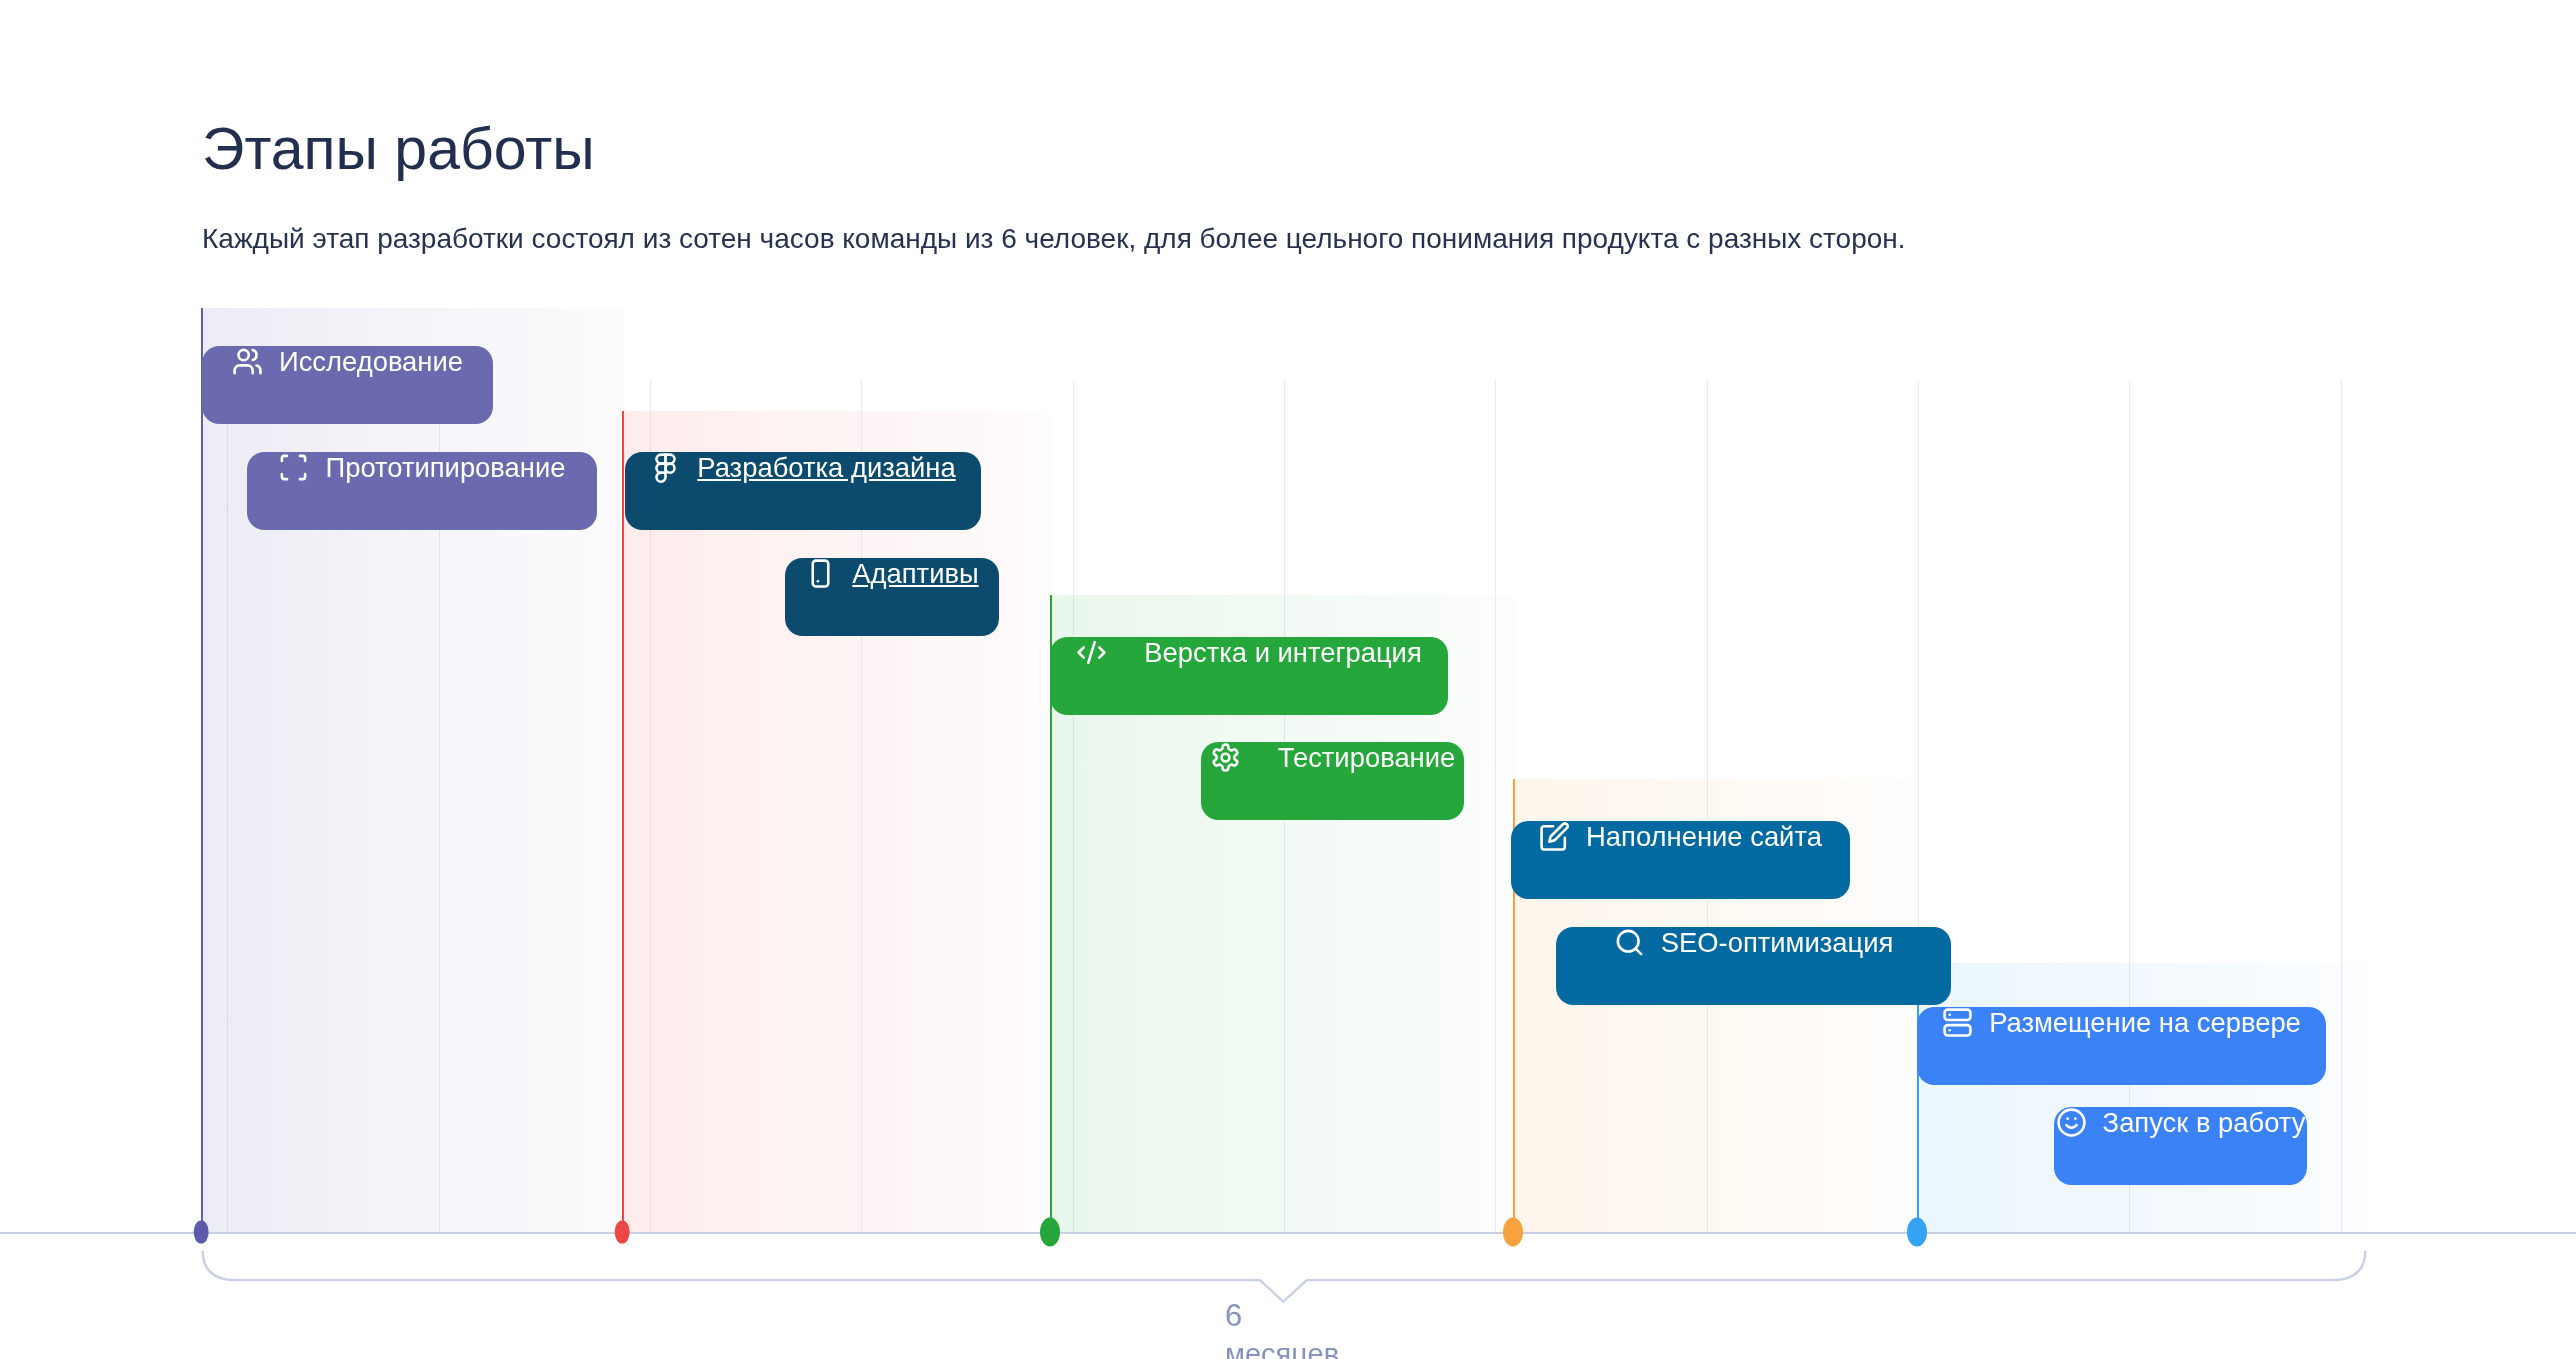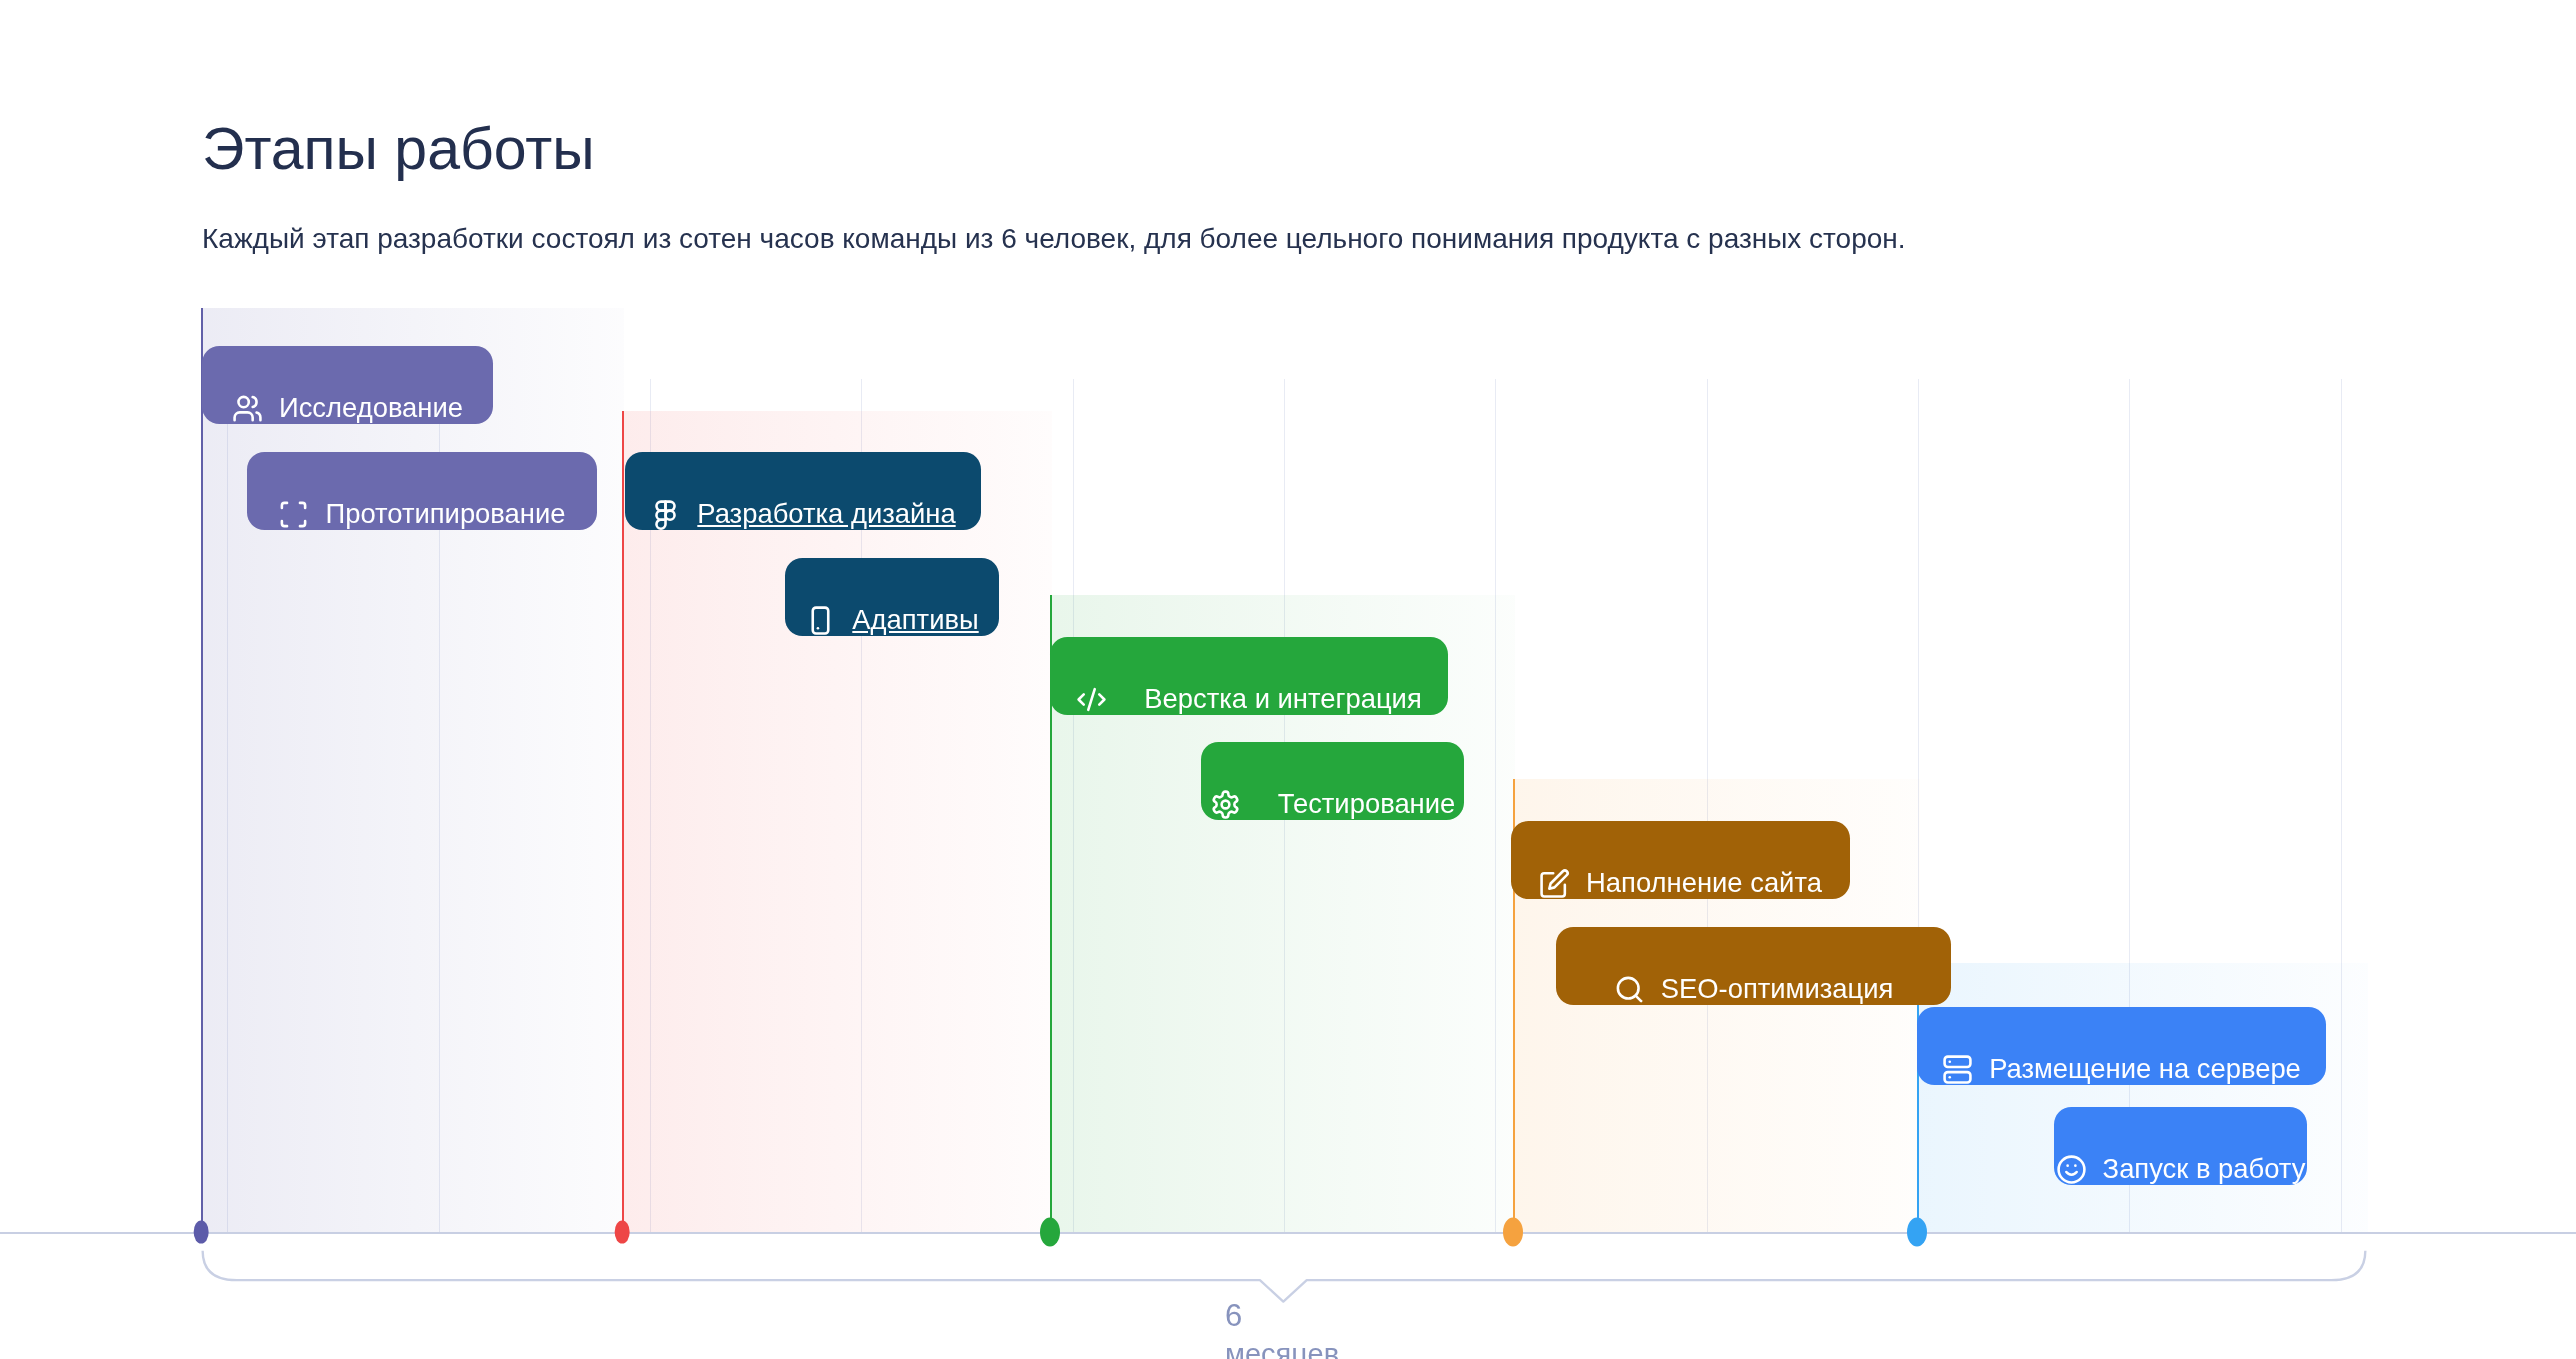--- a/index.html
+++ b/index.html
@@ -43,28 +43,28 @@
   
   .timeline-line{
     position:absolute;left:0;top:1232px;width:2576px;height:2px;background:#C8CFE3;
   }
   .dot{position:absolute;border-radius:50%;transform:translate(-50%,-50%);}
   .dot-sm{width:14.7px;height:23px;}
   .dot-lg{width:20px;height:29px;}
   
   .pill{
     position:absolute;height:78px;border-radius:17.4px;
-    display:flex;align-items:flex-end;justify-content:center;gap:16px;
+    display:flex;align-items:flex-start;justify-content:center;gap:16px;
     color:#ffffff;font-size:27.4px;white-space:nowrap;
   }
   .pill svg{width:31px;height:31px;flex:0 0 auto;}
   .pill-purple{background:#6B6AAE;}
   .pill-red{background:#0c4a6e;text-decoration:underline;}
   .pill-green{background:#25A73C;gap:37px;}
-  .pill-orange{background:#a16207;}
+  .pill-orange{background:#0369a1;}
   .pill-blue{background:#3b82f6;}
   
   .bracket-svg{position:absolute;left:0;top:0;width:2576px;height:1360px;pointer-events:none;}
   .duration{
     position:absolute;left:1225px;top:1296px;
     color:#8793BD;font-size:31px;line-height:1.28;
   }
   .duration .unit{font-size:29px;}
 </style>
 </head>

